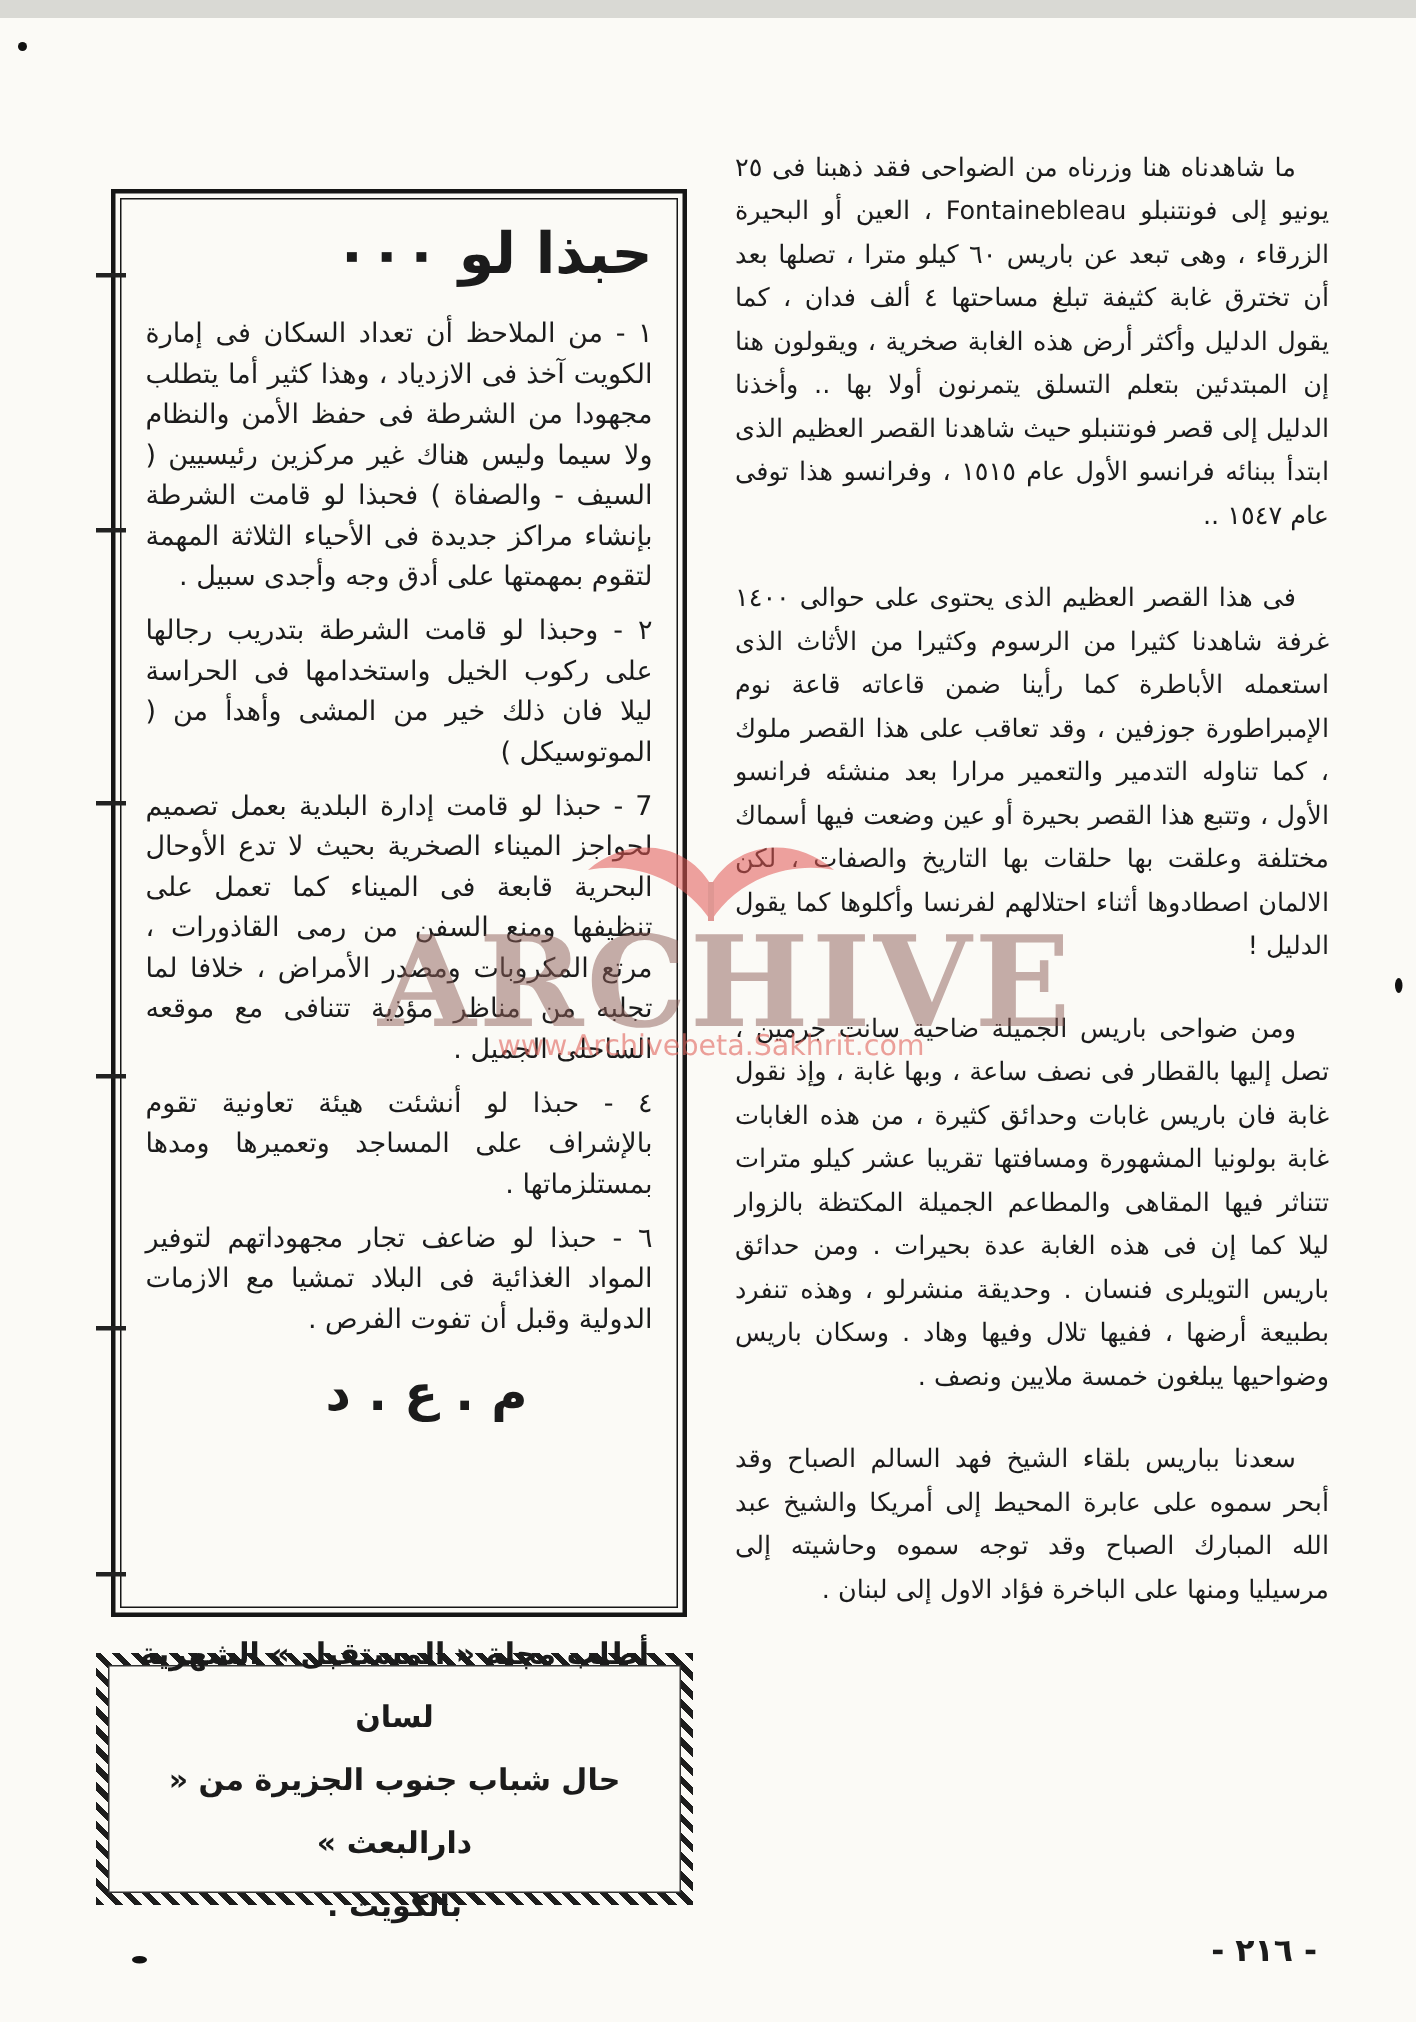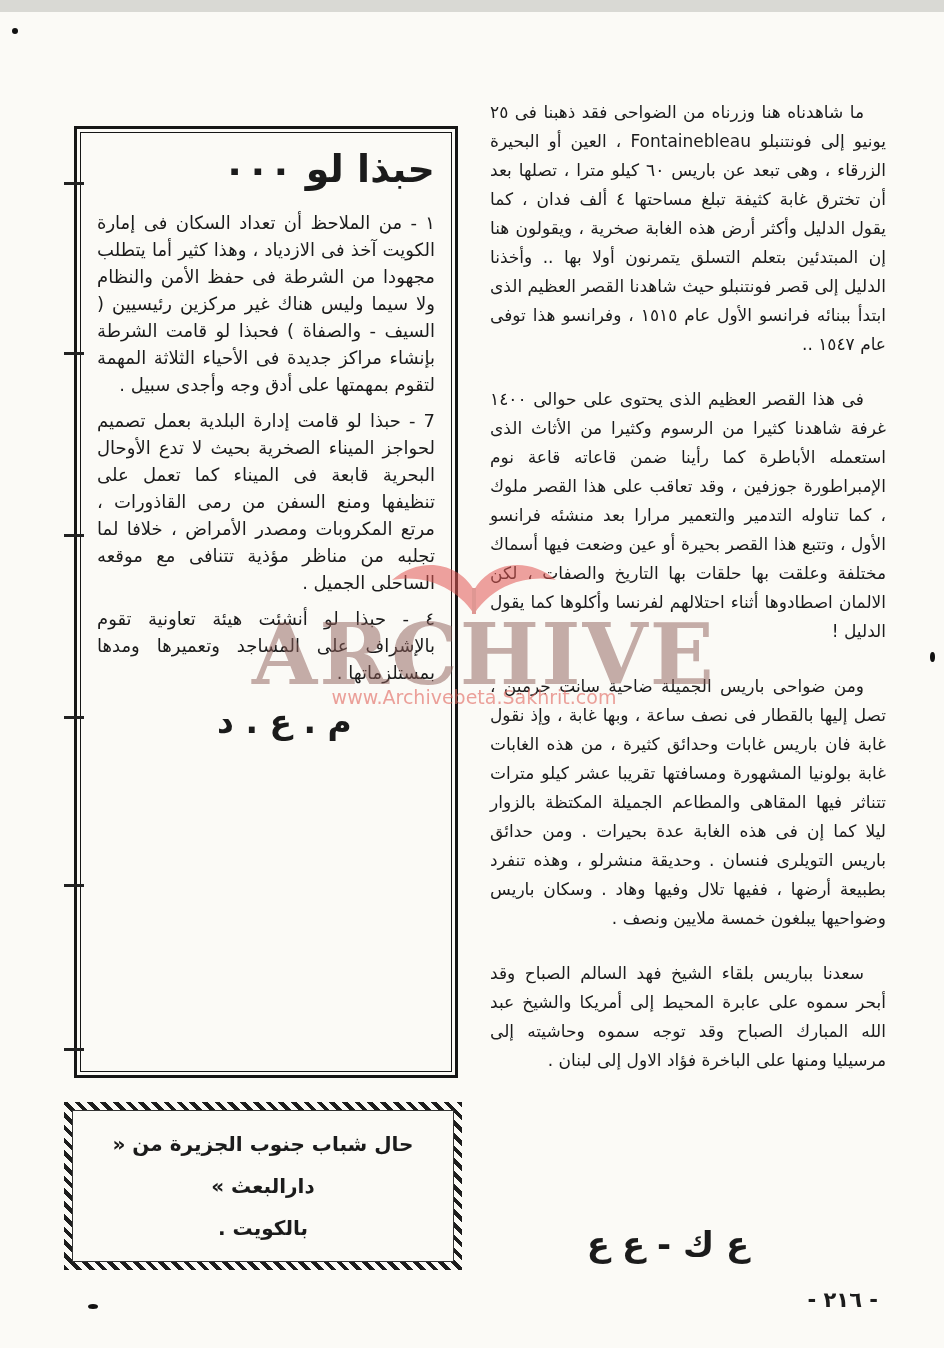--- a/index.html
+++ b/index.html
@@ -82,32 +82,34 @@
 
 <div class="page">
 
   <div class="col-right" dir="rtl">
     <p class="article-para">ما شاهدناه هنا وزرناه من الضواحى فقد ذهبنا فى ٢٥ يونيو إلى فونتنبلو Fontainebleau ، العين أو البحيرة الزرقاء ، وهى تبعد عن باريس ٦٠ كيلو مترا ، تصلها بعد أن تخترق غابة كثيفة تبلغ مساحتها ٤ ألف فدان ، كما يقول الدليل وأكثر أرض هذه الغابة صخرية ، ويقولون هنا إن المبتدئين بتعلم التسلق يتمرنون أولا بها .. وأخذنا الدليل إلى قصر فونتنبلو حيث شاهدنا القصر العظيم الذى ابتدأ ببنائه فرانسو الأول عام ١٥١٥ ، وفرانسو هذا توفى عام ١٥٤٧ ..</p>
     <p class="article-para">فى هذا القصر العظيم الذى يحتوى على حوالى ١٤٠٠ غرفة شاهدنا كثيرا من الرسوم وكثيرا من الأثاث الذى استعمله الأباطرة كما رأينا ضمن قاعاته قاعة نوم الإمبراطورة جوزفين ، وقد تعاقب على هذا القصر ملوك ، كما تناوله التدمير والتعمير مرارا بعد منشئه فرانسو الأول ، وتتبع هذا القصر بحيرة أو عين وضعت فيها أسماك مختلفة وعلقت بها حلقات بها التاريخ والصفات ، لكن الالمان اصطادوها أثناء احتلالهم لفرنسا وأكلوها كما يقول الدليل !</p>
     <p class="article-para">ومن ضواحى باريس الجميلة ضاحية سانت جرمين ، تصل إليها بالقطار فى نصف ساعة ، وبها غابة ، وإذ نقول غابة فان باريس غابات وحدائق كثيرة ، من هذه الغابات غابة بولونيا المشهورة ومسافتها تقريبا عشر كيلو مترات تتناثر فيها المقاهى والمطاعم الجميلة المكتظة بالزوار ليلا كما إن فى هذه الغابة عدة بحيرات . ومن حدائق باريس التويلرى فنسان . وحديقة منشرلو ، وهذه تنفرد بطبيعة أرضها ، ففيها تلال وفيها وهاد . وسكان باريس وضواحيها يبلغون خمسة ملايين ونصف .</p>
     <p class="article-para">سعدنا بباريس بلقاء الشيخ فهد السالم الصباح وقد أبحر سموه على عابرة المحيط إلى أمريكا والشيخ عبد الله المبارك الصباح وقد توجه سموه وحاشيته إلى مرسيليا ومنها على الباخرة فؤاد الاول إلى لبنان .</p>
   </div>
 
-  <div class="sig-main" dir="rtl">ع ك - ع ع</div>
 
   <div class="habatha-box">
     <div class="box-title">حبذا لو ٠٠٠</div>
     <p class="box-item">١ - من الملاحظ أن تعداد السكان فى إمارة الكويت آخذ فى الازدياد ، وهذا كثير أما يتطلب مجهودا من الشرطة فى حفظ الأمن والنظام ولا سيما وليس هناك غير مركزين رئيسيين ( السيف - والصفاة ) فحبذا لو قامت الشرطة بإنشاء مراكز جديدة فى الأحياء الثلاثة المهمة لتقوم بمهمتها على أدق وجه وأجدى سبيل .</p>
+    <p class="box-item">٢ - وحبذا لو قامت الشرطة بتدريب رجالها على ركوب الخيل واستخدامها فى الحراسة ليلا فان ذلك خير من المشى وأهدأ من ( الموتوسيكل )</p>
     <p class="box-item">7 - حبذا لو قامت إدارة البلدية بعمل تصميم لحواجز الميناء الصخرية بحيث لا تدع الأوحال البحرية قابعة فى الميناء كما تعمل على تنظيفها ومنع السفن من رمى القاذورات ، مرتع المكروبات ومصدر الأمراض ، خلافا لما تجلبه من مناظر مؤذية تتنافى مع موقعه الساحلى الجميل .</p>
     <p class="box-item">٤ - حبذا لو أنشئت هيئة تعاونية تقوم بالإشراف على المساجد وتعميرها ومدها بمستلزماتها .</p>
+    <p class="box-item">٦ - حبذا لو ضاعف تجار مجهوداتهم لتوفير المواد الغذائية فى البلاد تمشيا مع الازمات الدولية وقبل أن تفوت الفرص .</p>
     <div class="box-sig">م . ع . د</div>
   </div>
 
   <div class="ad-outer">
     <div class="ad-inner">
+      <p class="ad-line">أطلب مجلة « المستقبل » الشهرية لسان</p>
       <p class="ad-line">حال شباب جنوب الجزيرة من « دارالبعث »</p>
       <p class="ad-line">بالكويت .</p>
     </div>
   </div>
 
   <div class="watermark">
     <svg class="wm-book" width="176" height="66" viewBox="0 0 176 66" aria-hidden="true">
       <path d="M88 62 C70 34, 36 22, 6 28 C34 4, 72 10, 88 38 Z" fill="#e25855"></path>
       <path d="M88 62 C106 34, 140 22, 170 28 C142 4, 104 10, 88 38 Z" fill="#e25855"></path>
       <rect x="86" y="36" width="4" height="26" fill="#c94744"></rect>

